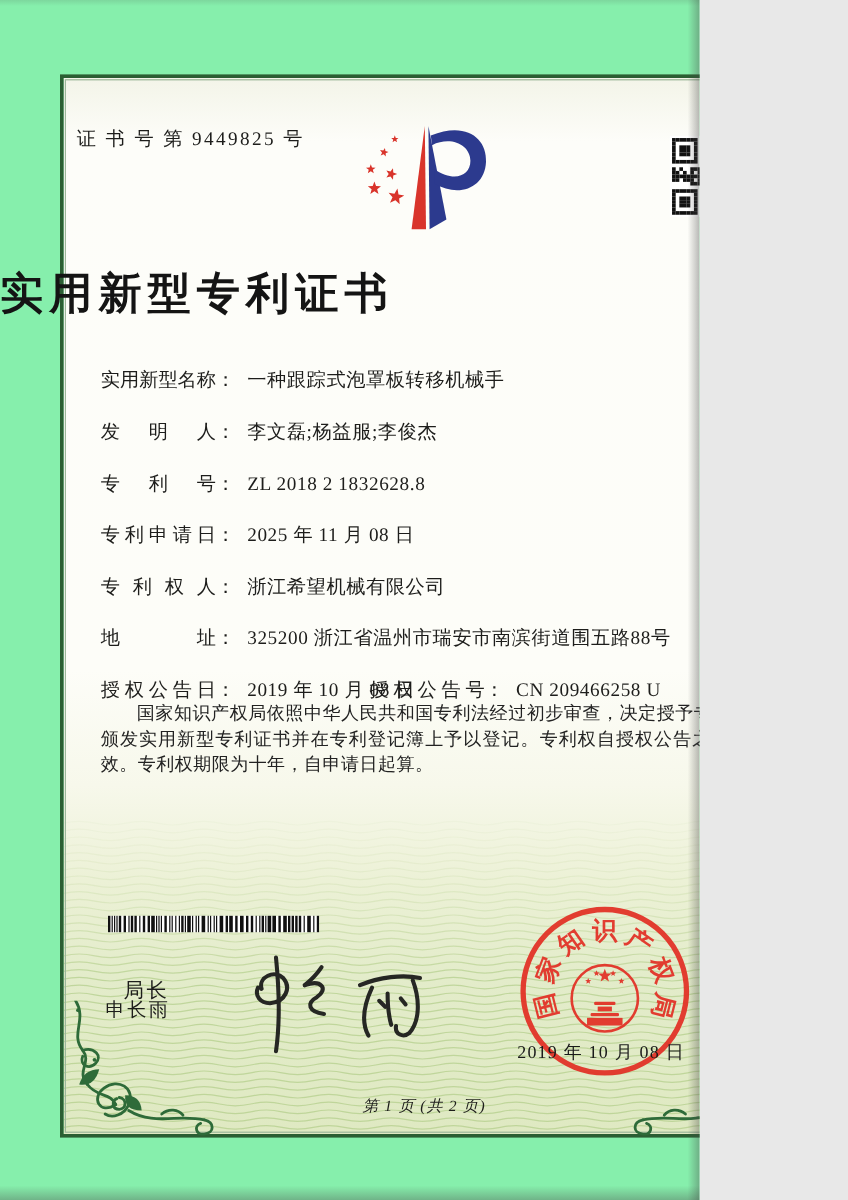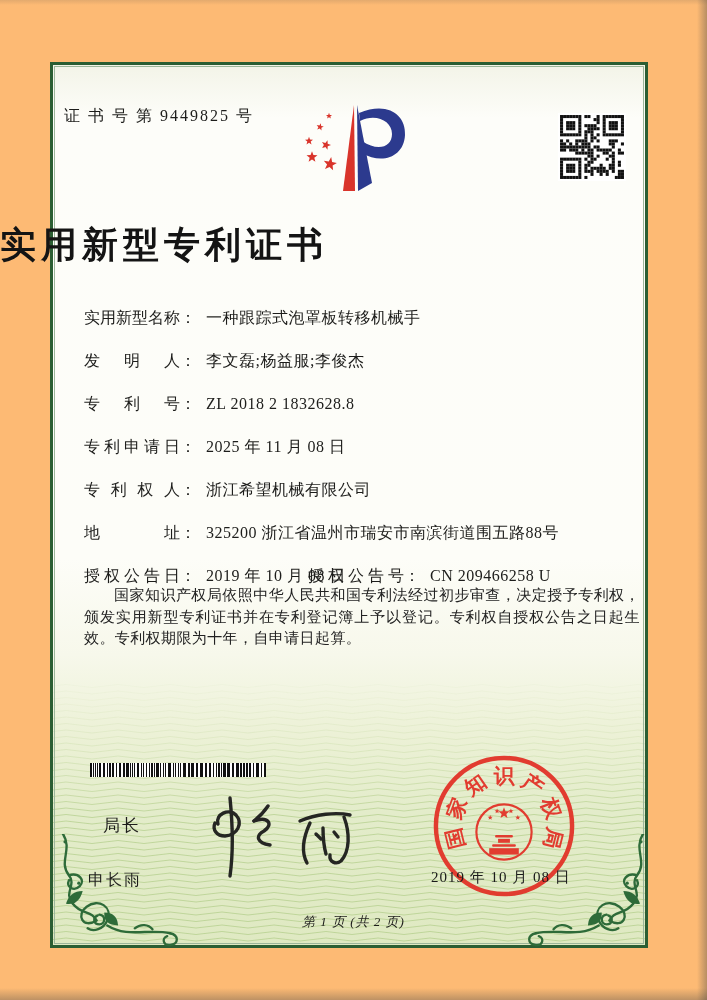--- a/index.html
+++ b/index.html
@@ -1,16 +1,16 @@
 <!DOCTYPE html>
 <html><head>
 <meta charset="utf-8">
 <style>
   html,body{margin:0;padding:0;background:#e8e8e8;}
-  .page{position:relative;width:707px;height:1000px;background:#fdba74;overflow:hidden;
+  .page{position:relative;width:583px;height:1000px;background:#86efac;overflow:hidden;
         font-family:"Liberation Serif","DejaVu Serif",serif;color:#1d1d1b;}
   .edge-r{position:absolute;right:0;top:0;width:10px;height:100%;background:linear-gradient(90deg,rgba(0,0,0,0),rgba(70,70,70,.38));z-index:9;}
   .edge-b{position:absolute;left:0;bottom:0;width:100%;height:12px;background:linear-gradient(180deg,rgba(0,0,0,0),rgba(70,70,70,.35));z-index:9;}
   .edge-t{position:absolute;left:0;top:0;width:100%;height:5px;background:linear-gradient(0deg,rgba(0,0,0,0),rgba(70,70,70,.14));z-index:9;}
   .bg{position:absolute;left:53px;top:65px;width:592px;height:880px;z-index:0;
       background:linear-gradient(180deg,#f3f4e8 0%,#fdfdf9 6%,#fdfdf8 56%,#f7f8eb 67%,#ecf1d6 76%,#e3ecca 85%,#dfe9c2 100%);}
   .bg svg{position:absolute;left:0;top:0;}
   .frame{position:absolute;left:50px;top:62px;width:598px;height:886px;box-sizing:border-box;
          border:3px solid #2b5e33;z-index:1;pointer-events:none;}
   .frame::after{content:"";position:absolute;inset:1px;border:1px solid #9cb69a;}
@@ -24,21 +24,21 @@
   .frow{position:relative;height:43px;line-height:43px;font-size:16px;white-space:nowrap;}
   .lbl{display:inline-flex;justify-content:space-between;width:96px;vertical-align:baseline;}
   .colon{display:inline-block;}
   .val{margin-left:10px;letter-spacing:.5px;}
   .grp2{position:absolute;left:224px;top:0;}
   .paras{position:absolute;left:84px;top:585px;width:556px;font-size:15px;line-height:21.5px;
          text-align:justify;color:#222;}
   .paras p{margin:0;text-indent:2em;letter-spacing:.4px;}
   .barcode{position:absolute;left:90px;top:763px;}
   .director-title{position:absolute;left:103px;top:814px;font-size:17px;letter-spacing:2px;}
-  .director-name{position:absolute;left:88px;top:870px;font-size:16px;letter-spacing:2px;}
+  .director-name{position:absolute;left:88px;top:832px;font-size:16px;letter-spacing:2px;}
   .sig{position:absolute;left:196px;top:790px;}
   .seal{position:absolute;left:430px;top:752px;opacity:.95;}
   .seal-date{position:absolute;left:431px;top:868px;font-size:15px;letter-spacing:1px;color:#1a1a1a;z-index:3;}
   .page-no{position:absolute;left:0;top:913px;width:707px;text-align:center;font-size:13px;letter-spacing:1px;font-style:italic;}
   .orn{position:absolute;z-index:2;}
   .orn-left{left:52px;top:834px;}
   .orn-right{left:514px;top:834px;transform:scaleX(-1);}
 </style>
 </head>
 <body>

